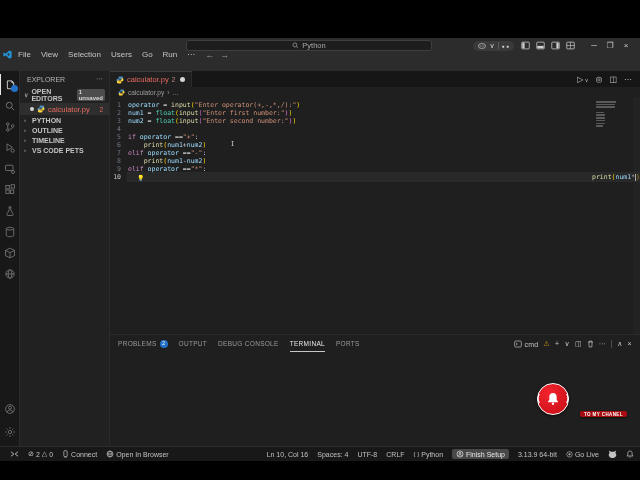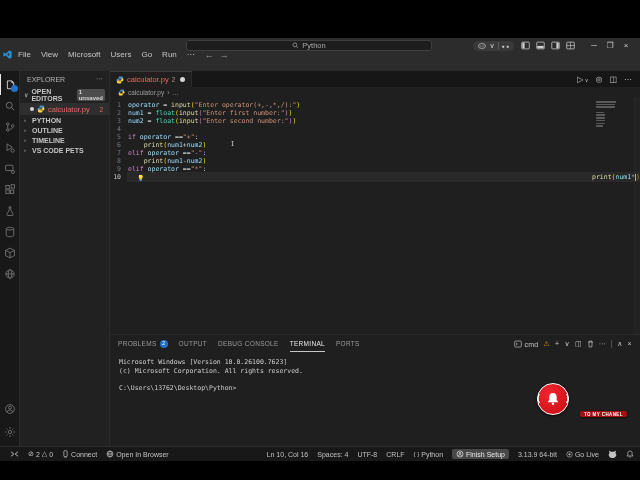--- a/index.html
+++ b/index.html
@@ -112,21 +112,21 @@
   <div class="titlebar">
     <span class="vsc-logo">
       <svg width="9" height="9" viewBox="0 0 12 12">
           <path fill="#2494d9" d="M8.5.5 3.6 4.9 1.6 3.4.5 4v4l1.1.6 2-1.5 4.9 4.4 3-1.4v-8zM8.5 3.6v4.8L5.4 6z"></path>
         </svg>
     </span>
     <div class="menus">
 
     <span>File</span>
         <span>View</span>
-        <span>Microsoft</span>
+        <span>Selection</span>
         <span>Users</span>
         <span>Go</span>
         <span>Run</span>
         <span>⋯</span>
       </div>
     <div class="nav-arrows">
       <span>←</span>
       <span>→</span>
     </div>
     <div class="cmd-center">
@@ -377,21 +377,20 @@
                 <svg width="7" height="8" viewBox="0 0 10 12" fill="none" stroke="#c5c5c5">
                   <path d="M1 3h8M3.5 3V1.5h3V3M2.5 3l.5 7.5h4L7.5 3"></path>
                 </svg>
               </span>
               <span>⋯</span>
               <span class="vsep"></span>
               <span>∧</span>
               <span>×</span>
             </span>
           </div>
-        <div class="terminal" id="terminal"><div>Microsoft Windows [Version 10.0.26100.7623]</div><div>(c) Microsoft Corporation. All rights reserved.</div><div>&nbsp;</div><div>C:\Users\13762\Desktop\Python&gt;</div></div>
       </div>
     </div>
   </div>
 
   <div class="statusbar">
     <span class="sb-item">
       <svg width="9" height="8" viewBox="0 0 14 12" fill="none" stroke="#c2c2c2" stroke-width="1.4">
           <path d="M1.5 2.5 6 6 1.5 9.5M12.5 2.5 8 6l4.5 3.5"></path>
         </svg>
     </span>

